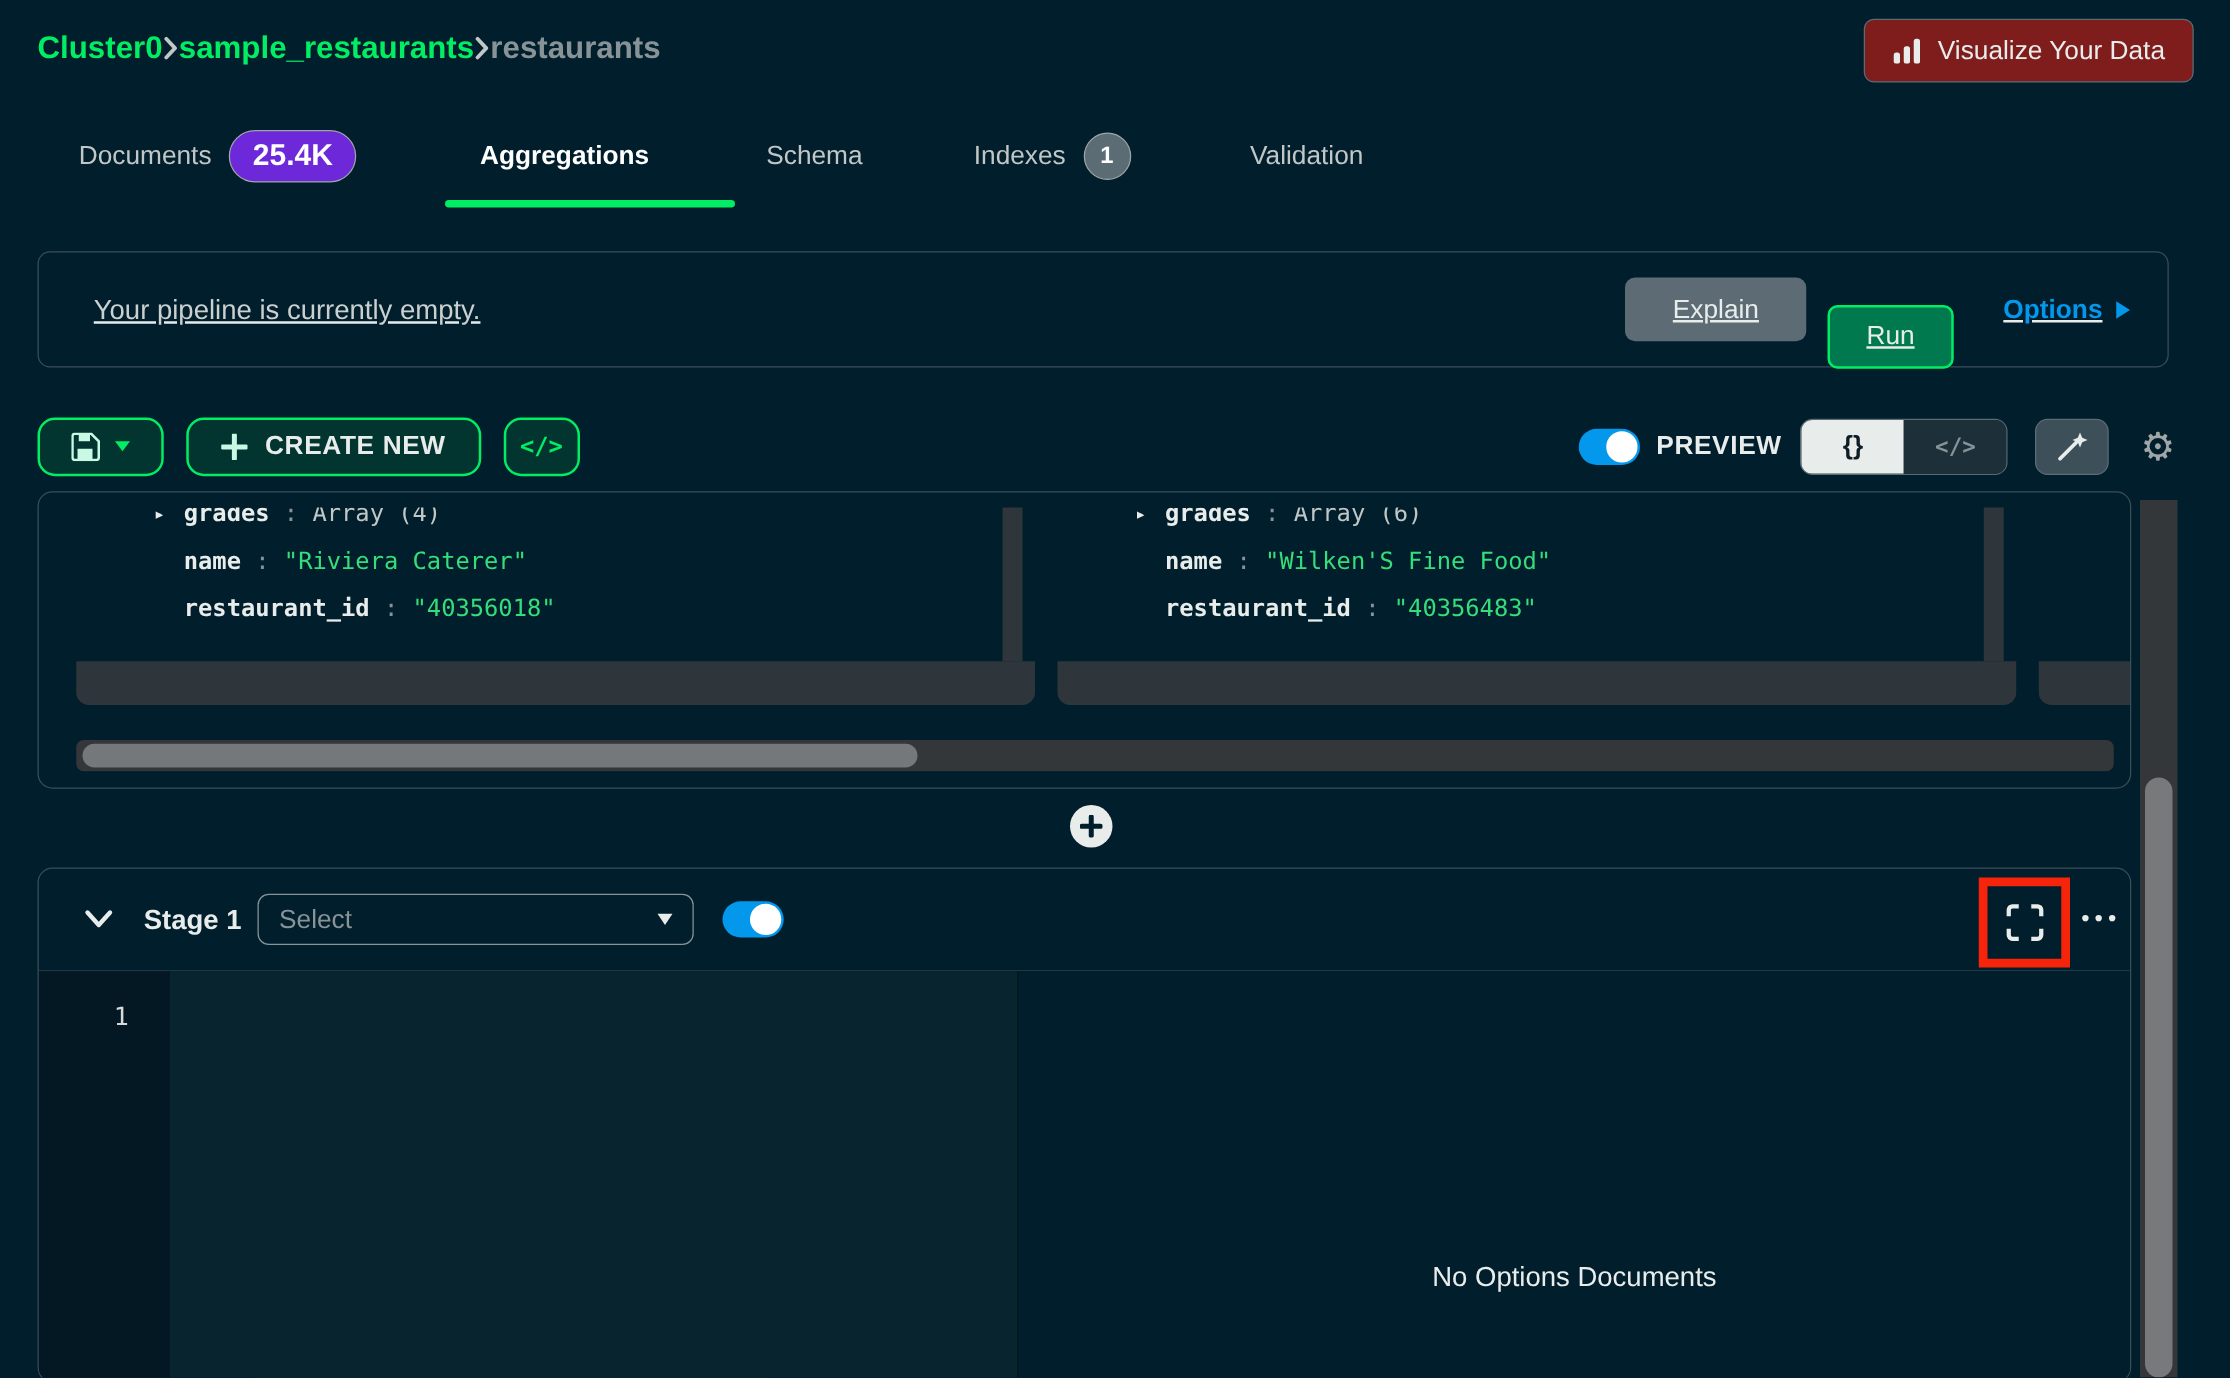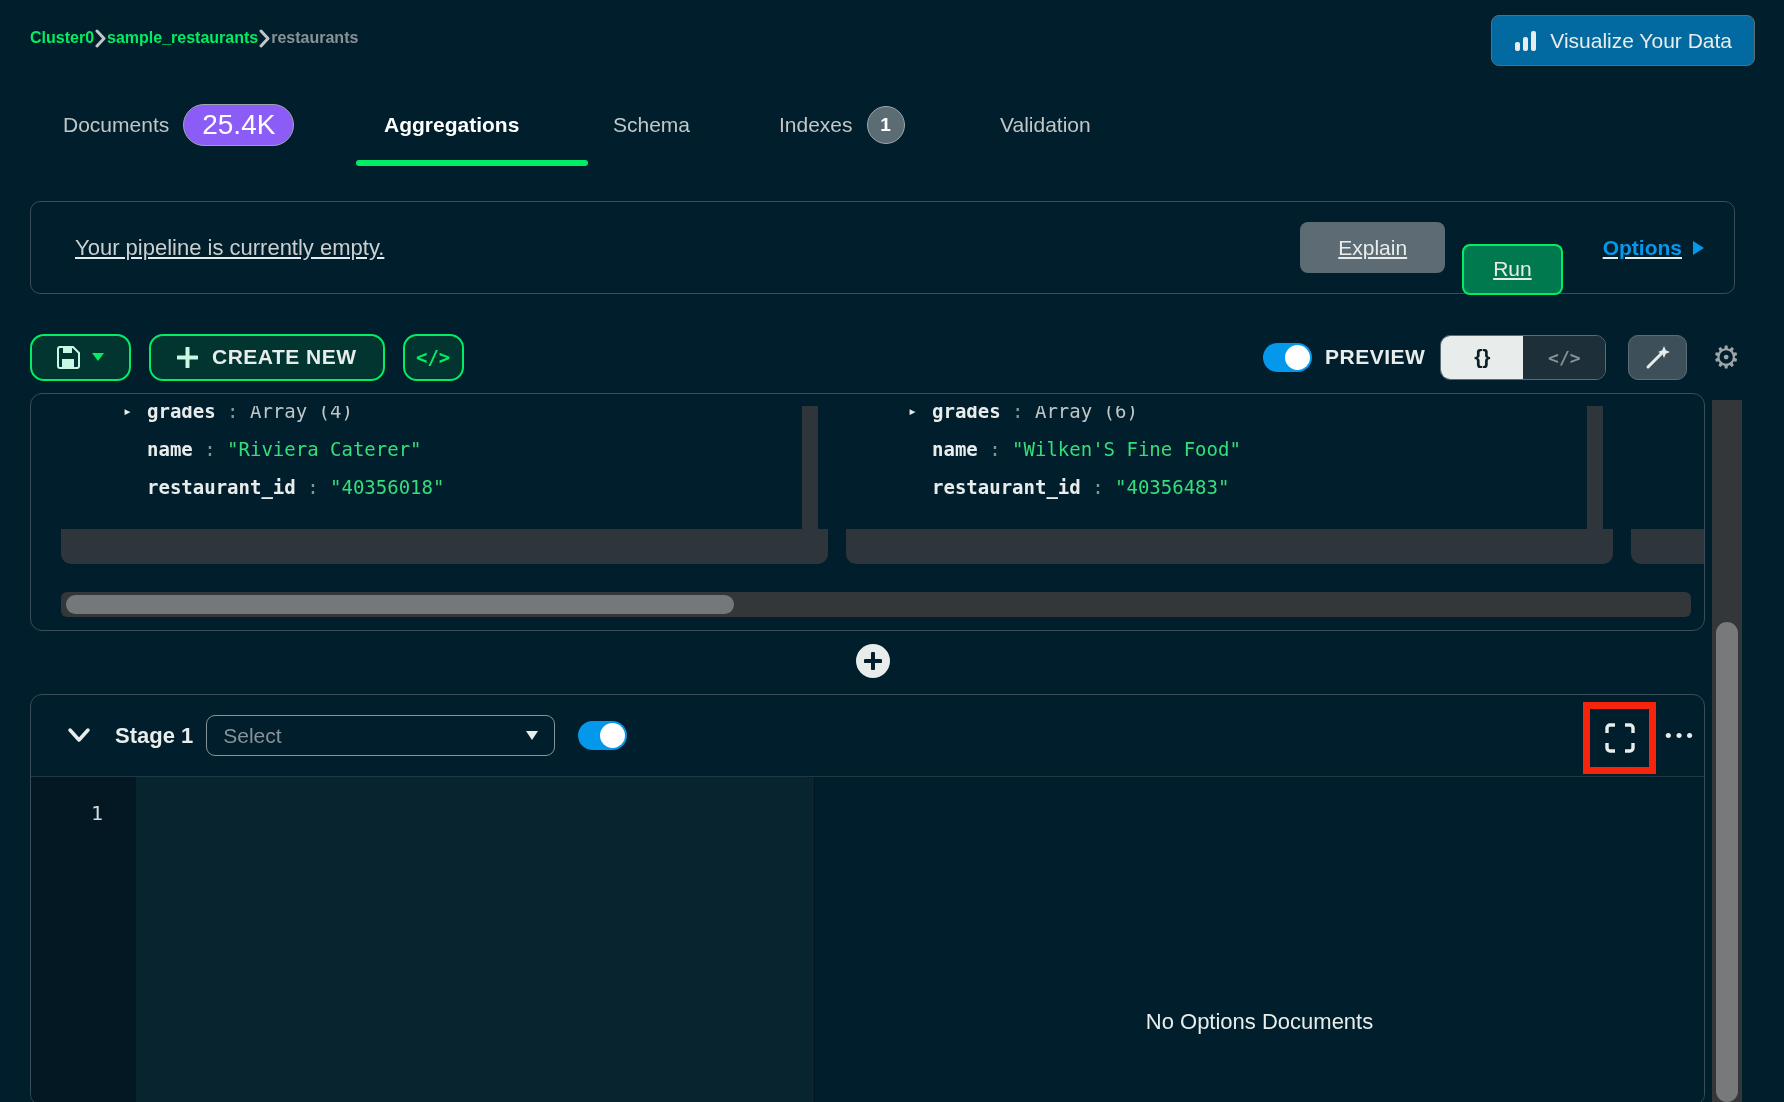--- a/index.html
+++ b/index.html
@@ -7,37 +7,37 @@
   body {
     position:relative; overflow:hidden;
     background:#001E2B;
     font-family:"Liberation Sans", sans-serif;
     color:#E8EDEB;
   }
   .abs { position:absolute; }
 
   
   .breadcrumb { left:30px; top:22px; height:32px; display:flex; align-items:center; 
-    font-size:16px; font-weight:700; }
+    font-size:25px; font-weight:700; }
   .crumb-green { color:#00ED64; cursor:pointer; }
   .crumb-gray  { color:#889397; }
 
   
   .visualize-btn { right:29px; top:15px; height:51px; padding:0 22px;
     display:flex; align-items:center; gap:13px;
-    background:#0369a1; border:1px solid #5C6C75; border-radius:8px;
+    background:#7f1d1d; border:1px solid #5C6C75; border-radius:8px;
     color:#E8EDEB; font-size:21px; font-weight:500; cursor:pointer; }
 
   
   .tab { top:104px; height:42px; display:flex; align-items:center; gap:14px;
     font-size:21px; color:#C1C7C6; cursor:pointer; }
   .tab.active { color:#FFFFFF; font-weight:700; }
   .badge-pill { height:42px; padding:0 18px; border-radius:21px;
-    background:#8b5cf6; border:1px solid #9FA6A8; color:#FFF;
-    font-size:28px; font-weight:400; display:flex; align-items:center; }
+    background:#6d28d9; border:1px solid #9FA6A8; color:#FFF;
+    font-size:24px; font-weight:700; display:flex; align-items:center; }
   .badge-circle { width:38px; height:38px; border-radius:50%;
     background:#5C6C75; border:1px solid #9FA6A8; color:#FFF;
     font-size:19px; font-weight:700; display:flex; align-items:center; justify-content:center; }
   .tab-underline { left:356px; top:160px; width:232px; height:6px;
     background:#00ED64; border-radius:3px; }
 
   
   .pipeline-bar { left:30px; top:201px; width:1705px; height:93px;
     border:1px solid #3A4E59; border-radius:10px;
     display:flex; align-items:center;text-decoration:underline; }

